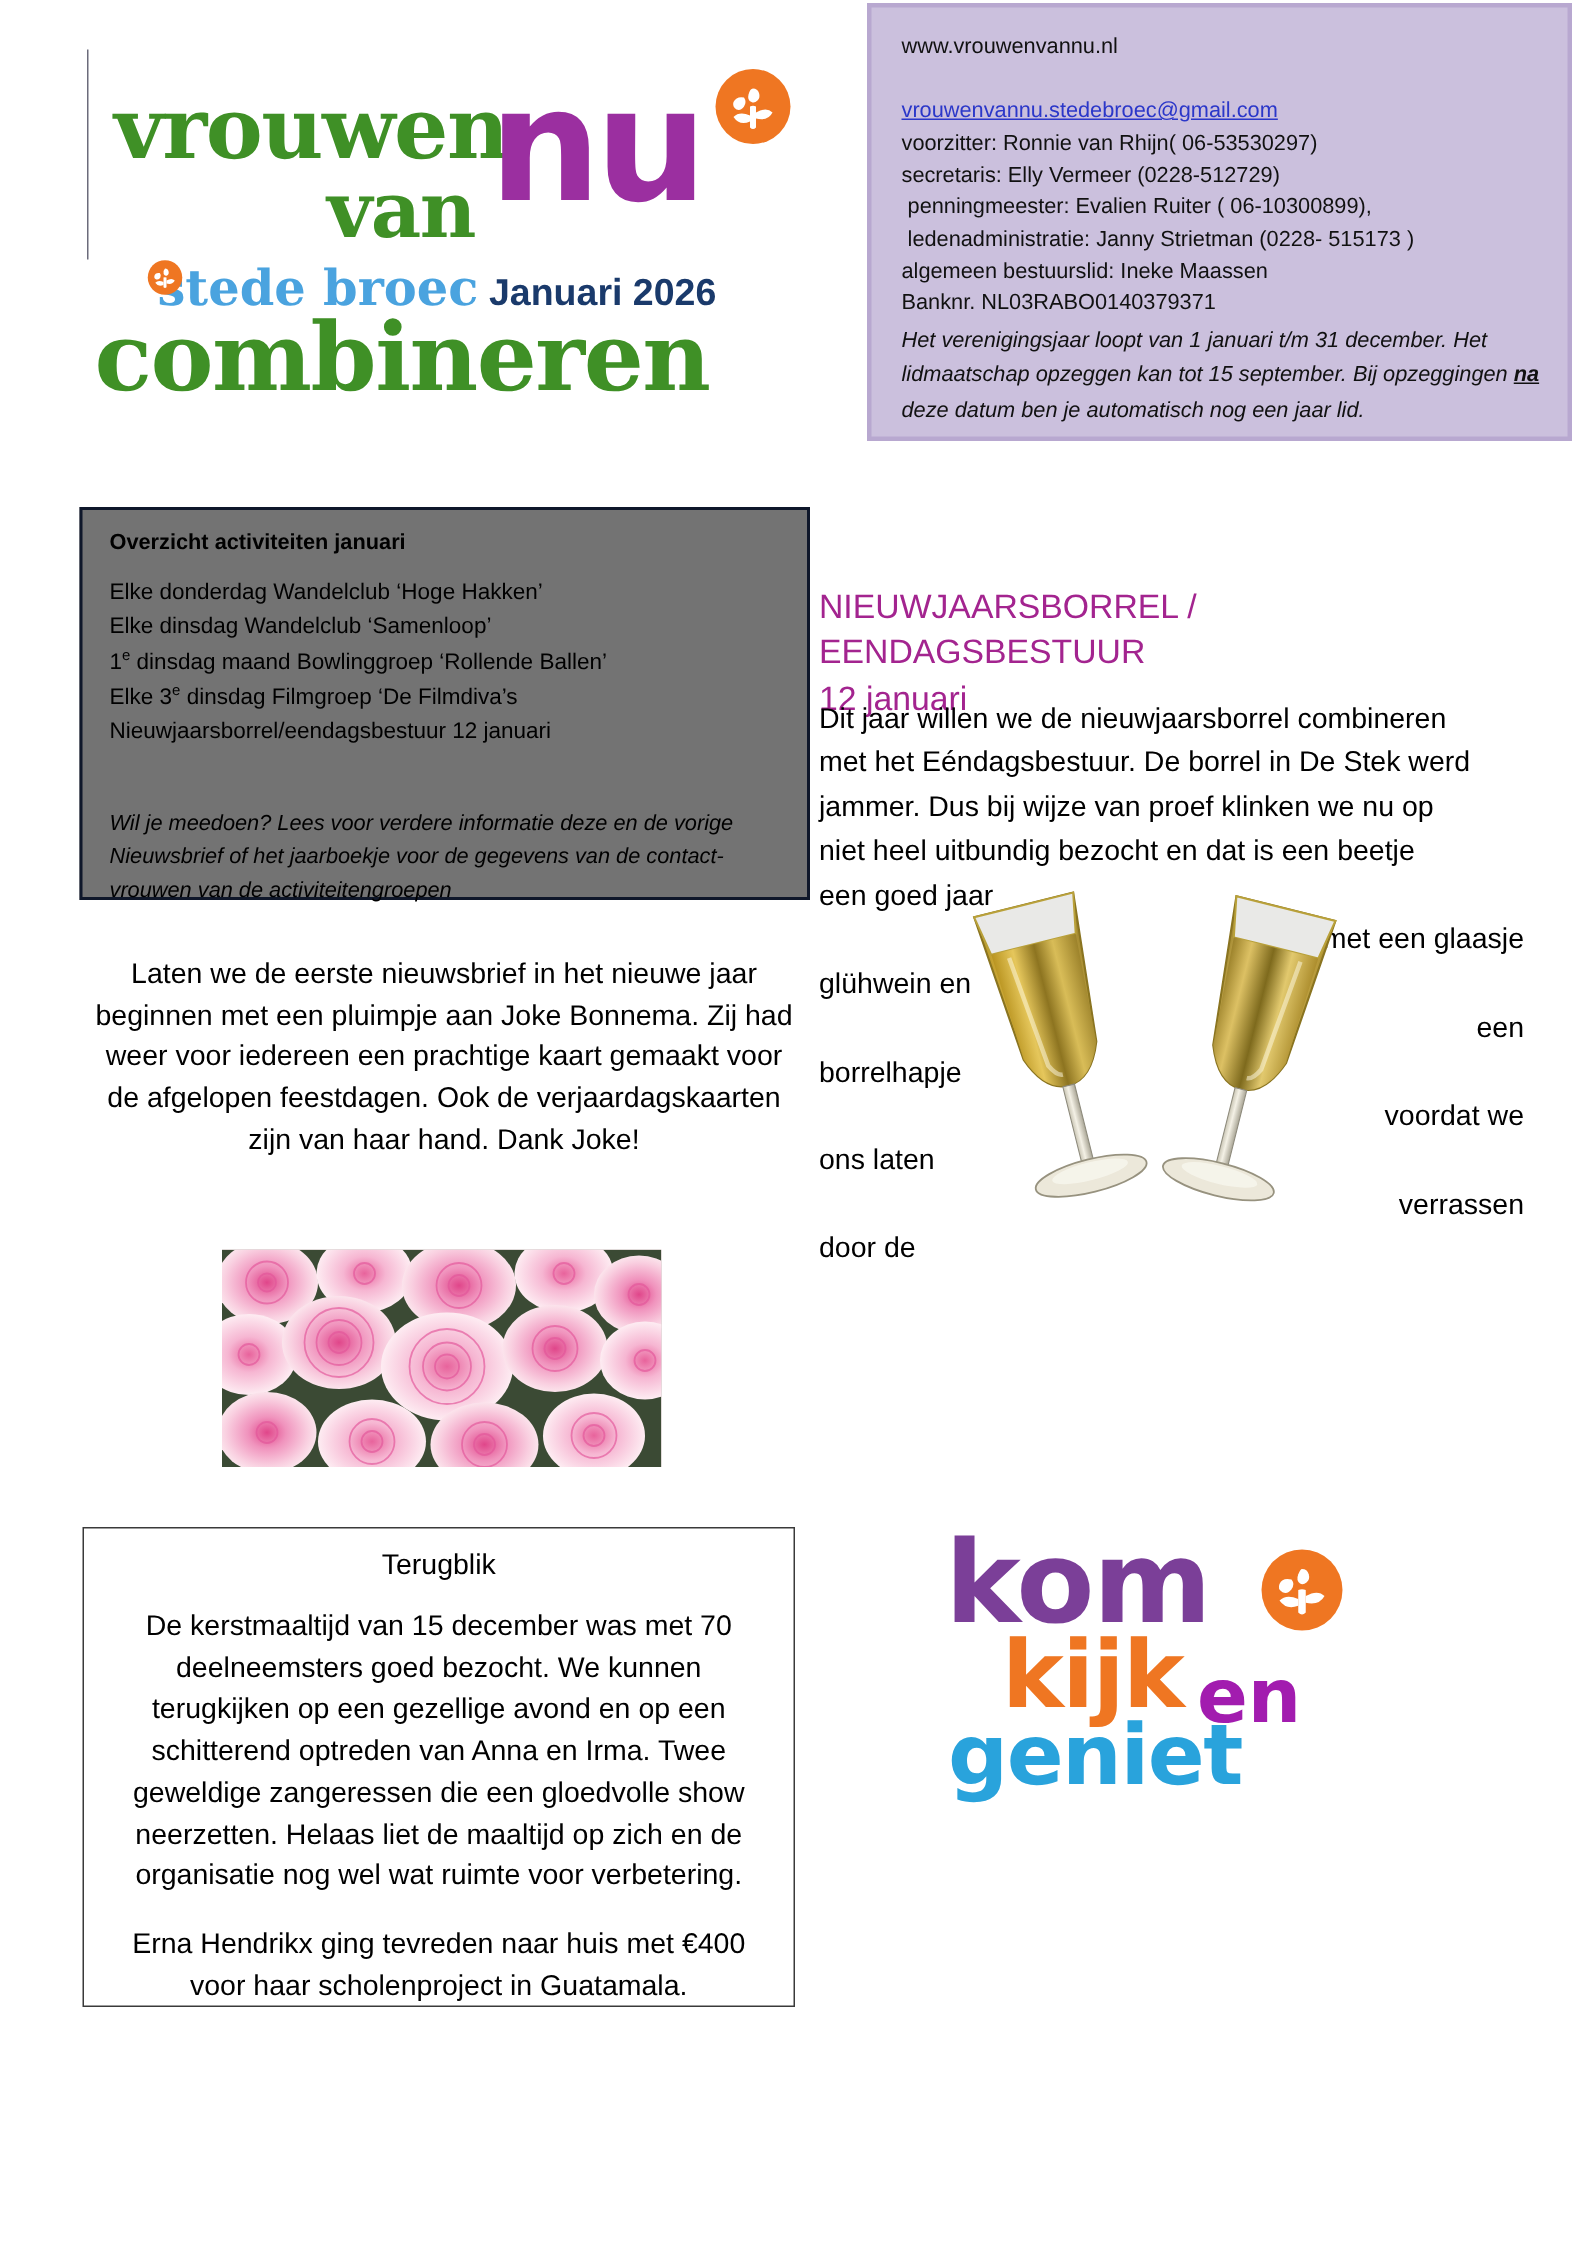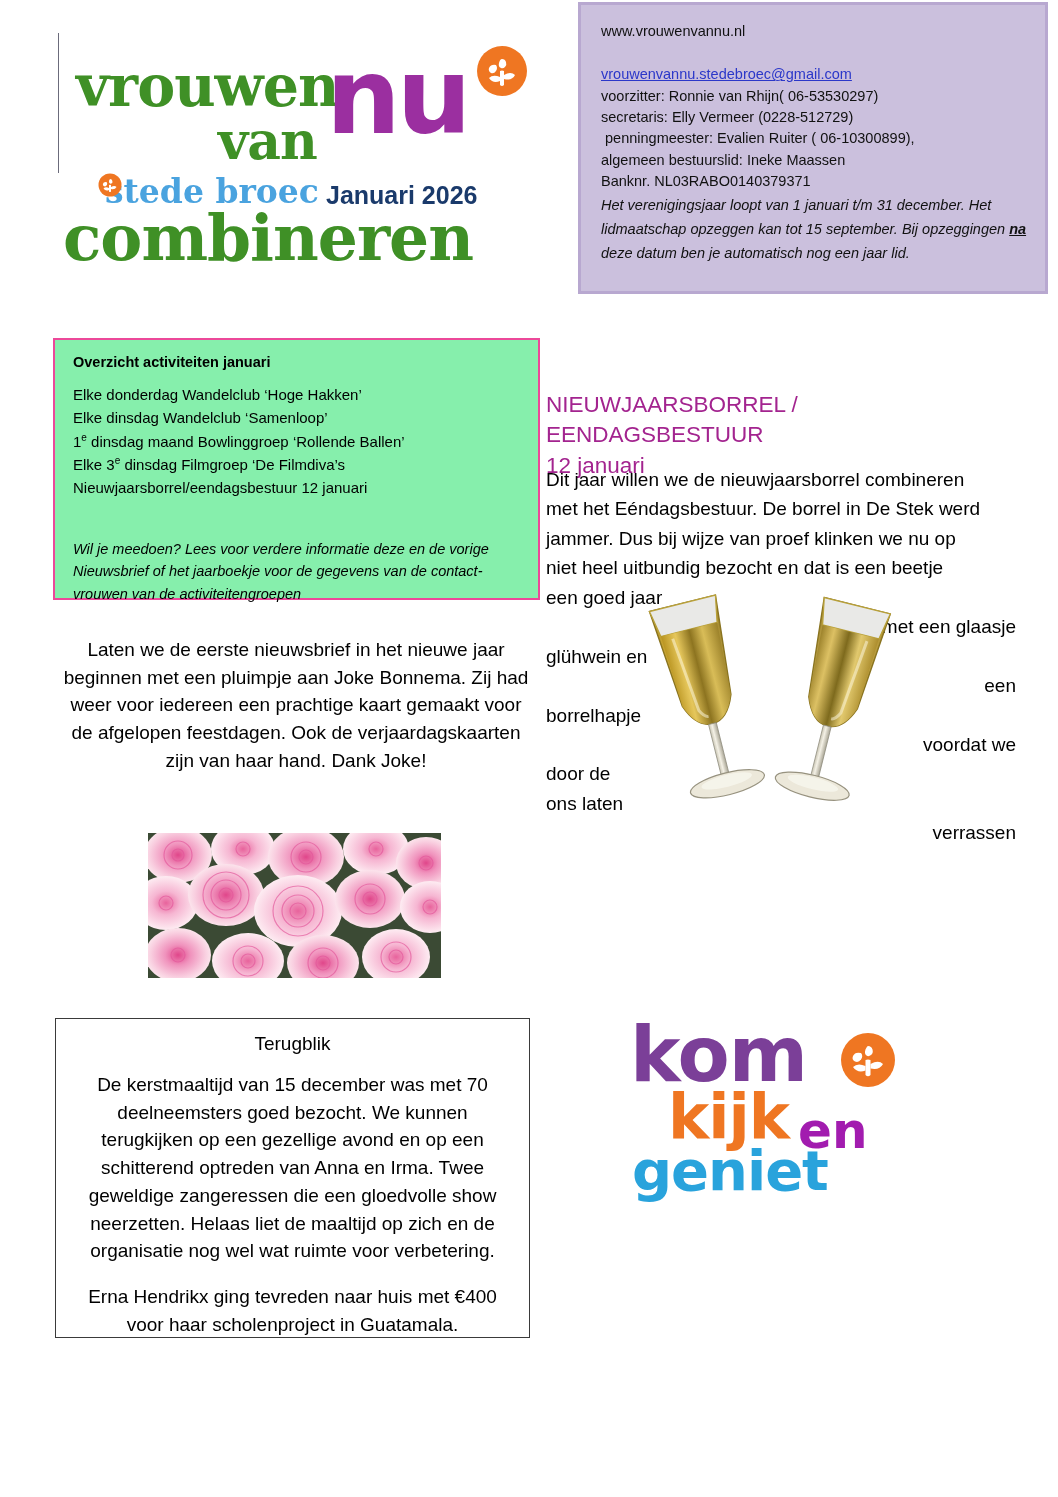--- a/index.html
+++ b/index.html
@@ -115,22 +115,22 @@
     font-style: italic;
     line-height: 1.65;
   }
   .contact-note u { text-decoration: underline; font-weight: bold; }
 
   
   .activities-box {
     position: absolute;
     left: 53px; top: 338px;
     width: 487px; height: 262px;
-    background: #86efac;
-    border: 2px solid #ec4899;
+    background: #737373;
+    border: 2px solid #0f172a;
     box-sizing: border-box;
   }
   .activities-inner { padding: 14px 18px 10px 18px; }
   .activities-title {
     font-weight: bold;
     font-size: 14.5px;
     margin-bottom: 14px;
   }
   .activities-list { font-size: 15px; line-height: 1.52; }
   .activities-list div { white-space: nowrap; }
@@ -294,20 +294,21 @@
     </span>
   </div>
 
   <div class="contact-box">
     <div class="contact-inner">
       <div class="contact-url">www.vrouwenvannu.nl</div>
       <a class="contact-email" href="#">vrouwenvannu.stedebroec@gmail.com</a>
       <span class="contact-line">voorzitter: Ronnie van Rhijn( 06-53530297)</span>
       <span class="contact-line">secretaris: Elly Vermeer (0228-512729)</span>
       <span class="contact-line"> penningmeester: Evalien Ruiter ( 06-10300899),</span>
+      <span class="contact-line"> ledenadministratie: Janny Strietman (0228- 515173 )</span>
       <span class="contact-line">algemeen bestuurslid: Ineke Maassen</span>
       <span class="contact-line">Banknr. NL03RABO0140379371</span>
       <div class="contact-note"><span>Het verenigingsjaar loopt van 1 januari t/m 31 december. Het lidmaatschap opzeggen kan tot 15 september. Bij opzeggingen </span><u>na</u><span> deze datum ben je automatisch nog een jaar lid.</span></div>
     </div>
   </div>
 
   <div class="activities-box">
     <div class="activities-inner">
       <div class="activities-title">Overzicht activiteiten januari</div>
       <div class="activities-list">
@@ -410,26 +411,26 @@
     </div>
     <div class="wrap-line">
       <span class="l">glühwein en</span>
       <span class="r">een</span>
     </div>
     <div class="wrap-line">
       <span class="l">borrelhapje</span>
       <span class="r">voordat we</span>
     </div>
     <div class="wrap-line">
+      <span class="l">ons laten</span>
+      <span class="r">verrassen</span>
+    </div>
+    <div class="wrap-line">
       <span class="l">door de</span>
       <span class="r"></span>
-    </div>
-    <div class="wrap-line">
-      <span class="l">ons laten</span>
-      <span class="r">verrassen</span>
     </div>
   </div>
 
   <div class="glasses">
     <svg width="380" height="230" viewBox="0 0 380 230">
       <defs>
         <linearGradient id="bub" x1="0" y1="0" x2="1" y2="0">
           <stop offset="0%" stop-color="#b8931f"></stop>
           <stop offset="25%" stop-color="#e6c75c"></stop>
           <stop offset="50%" stop-color="#8d7420"></stop>

